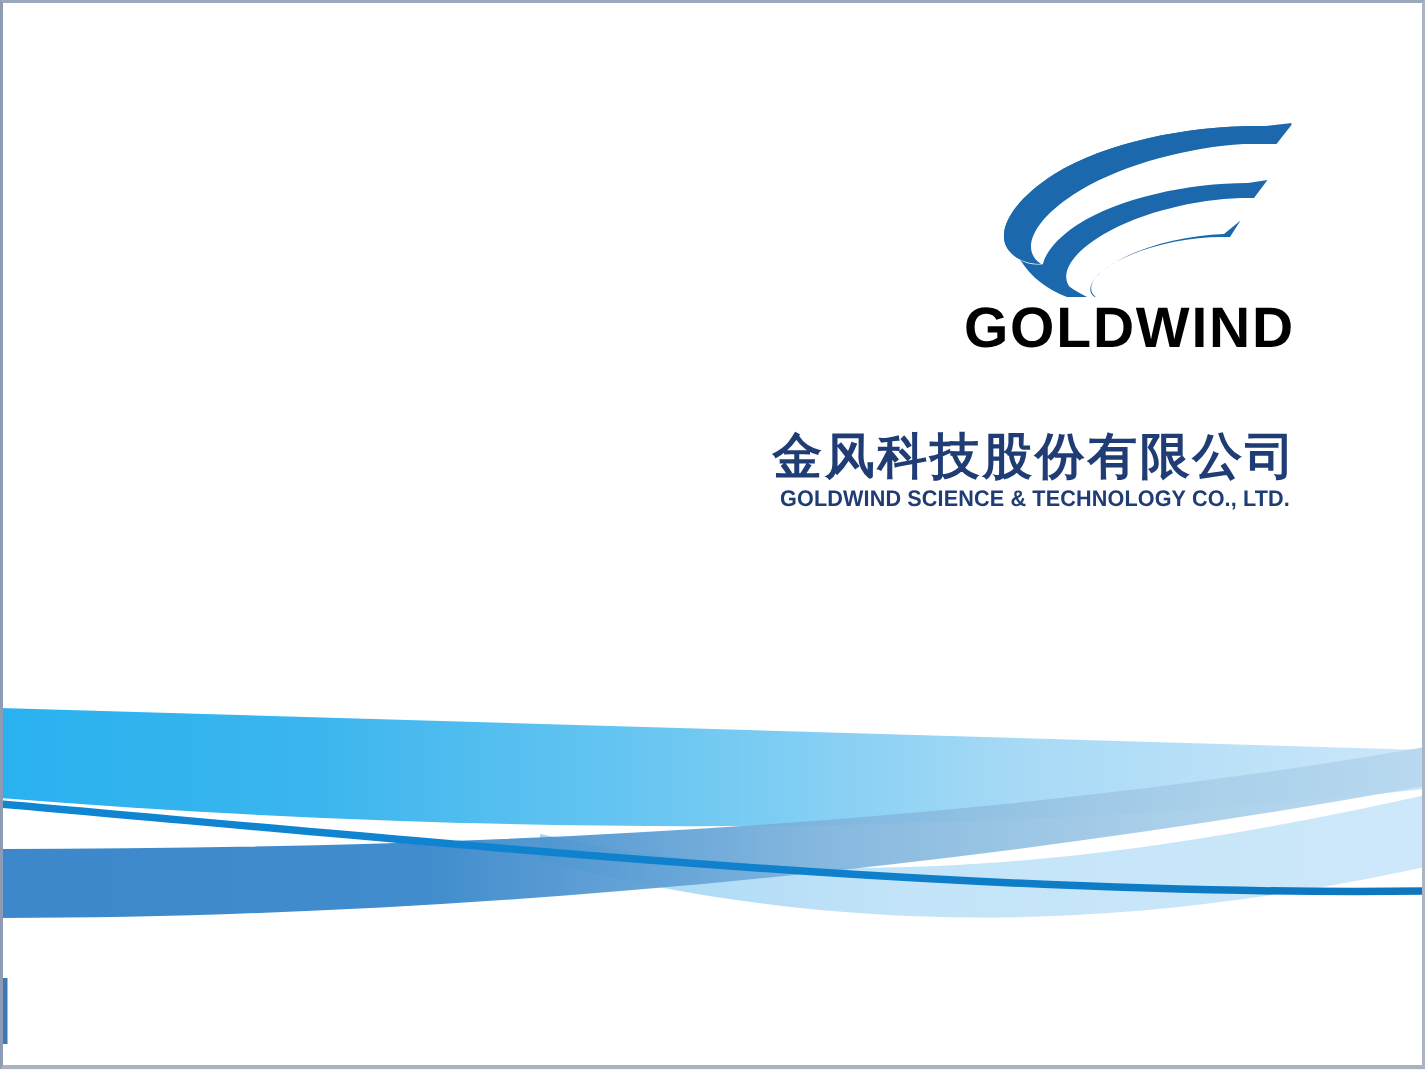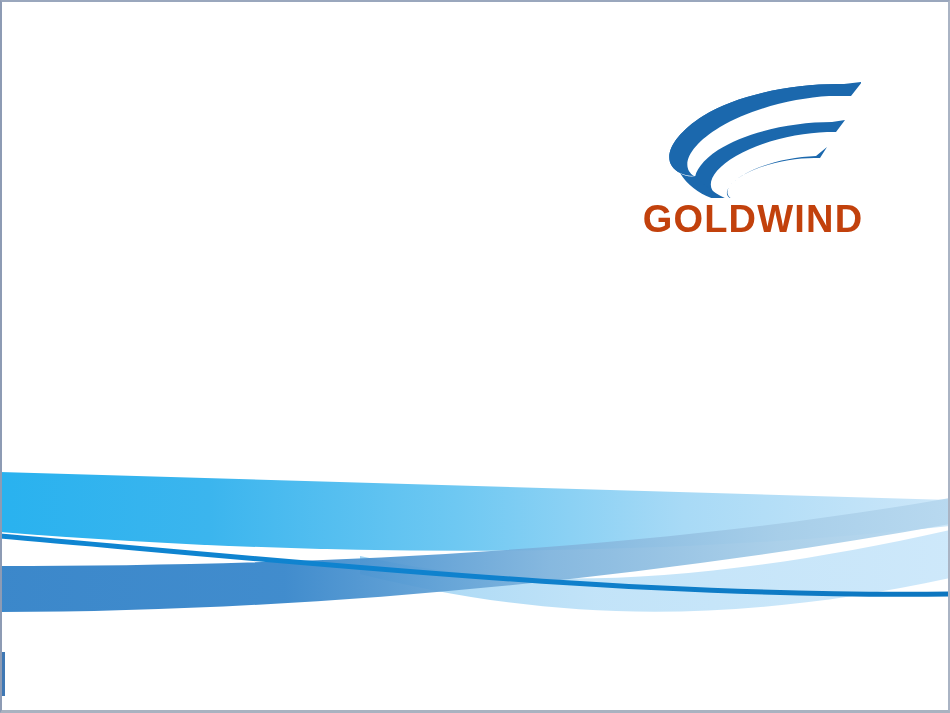--- a/index.html
+++ b/index.html
@@ -56,21 +56,21 @@
   }
   #logo-wordmark {
     position: absolute;
     left: 0px;
     top: 122px;
     width: 250px;
     text-align: center;
     font-size: 38px;
     font-weight: bold;
     letter-spacing: 1.2px;
-    color: #c2410c;
+    color: #000000;
     font-family: "Liberation Sans", "DejaVu Sans", sans-serif;
     line-height: 1;
     white-space: nowrap;
   }
 
   
   #company-block {
     position: absolute;
     left: 500px;
     top: 286px;
@@ -217,17 +217,21 @@
         <path d="M 34,95
                  C 45,113 66,124 88,124
                  C 72,118 58,108 50,98
                  C 44,99 38,98 34,95 Z"></path>
       </g>
     </svg>
 
     <div id="logo-wordmark">GOLDWIND</div>
   </div>
 
+  <div id="company-block">
+    <div id="company-cn">金风科技股份有限公司</div>
+    <div id="company-en">GOLDWIND SCIENCE &amp; TECHNOLOGY CO., LTD.</div>
+  </div>
 
 
   <div id="slide-border"></div>
 
 </div>
 
 </body></html>

